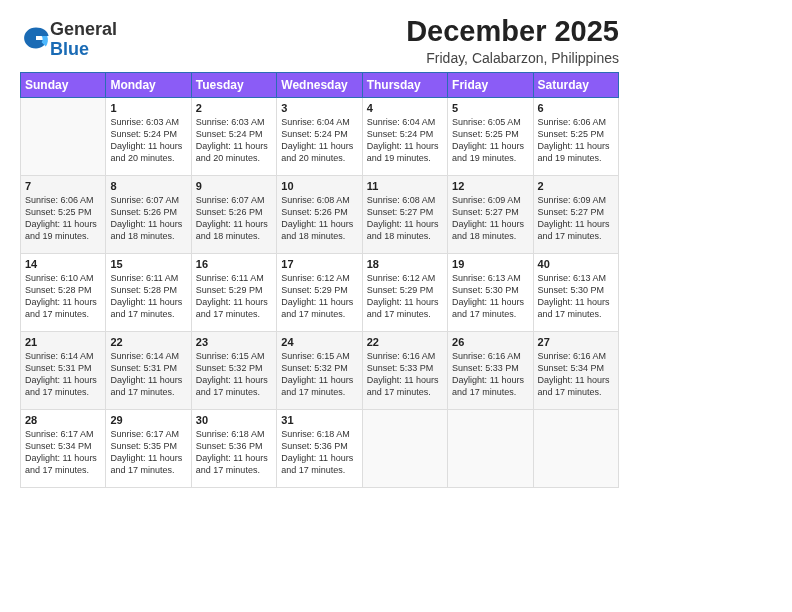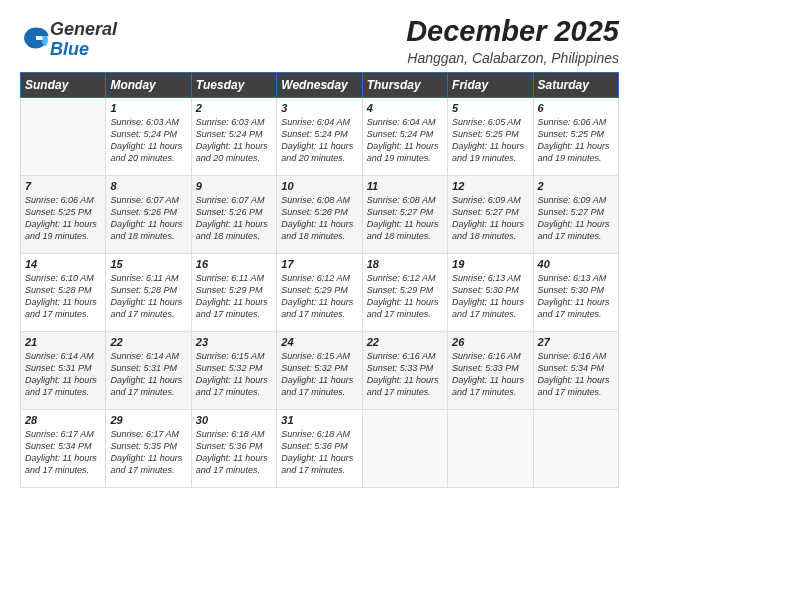--- a/index.html
+++ b/index.html
@@ -6,21 +6,20 @@
     body {
       font-family: Arial, sans-serif;
       background: #fff;
       width: 792px;
       height: 612px;
       overflow: hidden;
     }
     .container {
       width: 639px;
       padding: 16px 20px 10px 20px;
-      font-style: italic;
     }
     .header-row {
       display: flex;
       align-items: flex-start;
       justify-content: space-between;
       margin-bottom: 6px;
     }
     .logo {
       display: flex;
       align-items: center;
@@ -51,21 +50,21 @@
       font-size: 14px;
       color: #444;
       margin-top: 2px;
     }
     table {
       width: 100%;
       border-collapse: collapse;
       table-layout: fixed;
     }
     thead tr {
-      background-color: #404040;
+      background-color: #8b5cf6;
       padding-left: 24px;
     }
     thead th {
       color: #fff;
       font-size: 12px;
       font-weight: bold;
       padding: 5px 4px;
       text-align: left;
       border: 1px solid #2a6db5;
     }
@@ -113,21 +112,21 @@
           <path d="M36 17 C38 22, 37 28, 34 32 L28 26 C30 23, 30 20, 28 17Z" fill="#4db8ff"></path>
         </svg>
       </div>
       <div class="logo-text">
         <span class="logo-general">General</span><br>
         <span class="logo-blue">Blue</span>
       </div>
     </div>
     <div class="title-block">
       <div class="month-title">December 2025</div>
-      <div class="location">Hanggan, Calabarzon, Philippines</div>
+      <div class="location">Friday, Calabarzon, Philippines</div>
     </div>
   </div>
 
   <table>
     <thead>
       <tr>
         <th>Sunday</th>
         <th>Monday</th>
         <th>Tuesday</th>
         <th>Wednesday</th>

